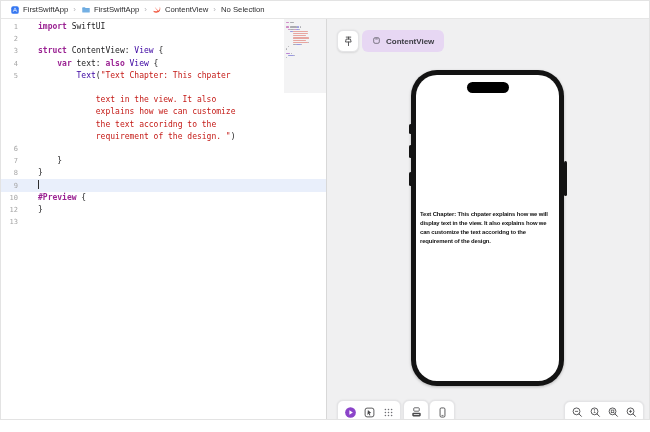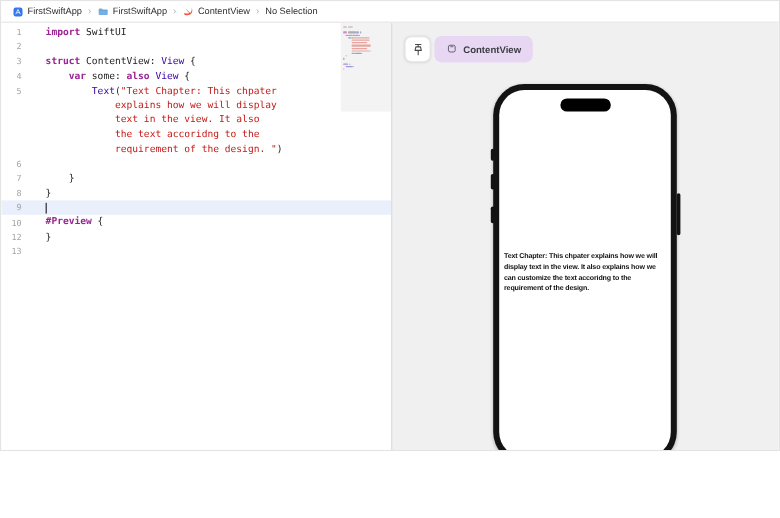--- a/index.html
+++ b/index.html
@@ -1,16 +1,16 @@
 <!DOCTYPE html>
 <html style="--kw: #9b2393; --ty: #3900a0; --st: #c41a16; --pl: #1d1d1f; --curline: #e9effb; --pill: #e7d7f3; --live: #8b44c9; --swift: #f05138;"><head>
 <meta charset="utf-8">
 <style>
   html,body{margin:0;padding:0;background:#fff;}
-  .window{position:relative;width:650px;height:376px;overflow:hidden;background:#fff;
+  .window{position:relative;width:650px;height:420px;overflow:hidden;background:#fff;
     font-family:"Liberation Sans",sans-serif;border:1px solid #e3e3e3;box-sizing:border-box;}
   
   .jumpbar{position:absolute;left:0;top:0;width:100%;height:18px;background:#fff;
     border-bottom:1px solid #e6e6e6;display:flex;align-items:center;padding-left:9px;
     box-sizing:border-box;font-size:7.7px;color:#2c2c2e;gap:4px;z-index:5;}
   .crumb{display:flex;align-items:center;gap:3px;}
   .crumb-sep{color:#b4b4b8;font-size:8px;margin:0 1px;}
   .jicon{width:10px;height:10px;display:inline-flex;}
   .jicon svg{width:10px;height:10px;}
   
@@ -113,33 +113,37 @@
         <div class="row">
           <span class="gutter">2</span>
           <pre class="codeline"></pre>
         </div>
         <div class="row">
           <span class="gutter">3</span>
           <pre class="codeline"><span class="kw">struct</span><span class="pl"> ContentView: </span><span class="ty">View</span><span class="pl"> {</span></pre>
         </div>
         <div class="row">
           <span class="gutter">4</span>
-          <pre class="codeline"><span class="pl">    </span><span class="kw">var</span><span class="pl"> some: </span><span class="kw">also</span><span class="pl"> </span><span class="ty">View</span><span class="pl"> {</span></pre>
+          <pre class="codeline"><span class="pl">    </span><span class="kw">var</span><span class="pl"> text: </span><span class="kw">also</span><span class="pl"> </span><span class="ty">View</span><span class="pl"> {</span></pre>
         </div>
         <div class="row">
           <span class="gutter">5</span>
           <pre class="codeline"><span class="pl">        </span><span class="ty">Text</span><span class="pl">(</span><span class="st">"Text Chapter: This chpater</span></pre>
         </div>
         <div class="row">
           <span class="gutter"></span>
-          <pre class="codeline"><span class="pl">            </span><span class="st">explains how we will display</span></pre>
+          <pre class="codeline"><span class="pl">            </span></pre>
         </div>
         <div class="row">
           <span class="gutter"></span>
           <pre class="codeline"><span class="pl">            </span><span class="st">text in the view. It also</span></pre>
+        </div>
+        <div class="row">
+          <span class="gutter"></span>
+          <pre class="codeline"><span class="pl">            </span><span class="st">explains how we can customize</span></pre>
         </div>
         <div class="row">
           <span class="gutter"></span>
           <pre class="codeline"><span class="pl">            </span><span class="st">the text accoridng to the</span></pre>
         </div>
         <div class="row">
           <span class="gutter"></span>
           <pre class="codeline"><span class="pl">            </span><span class="st">requirement of the design. "</span><span class="pl">)</span></pre>
         </div>
         <div class="row">

